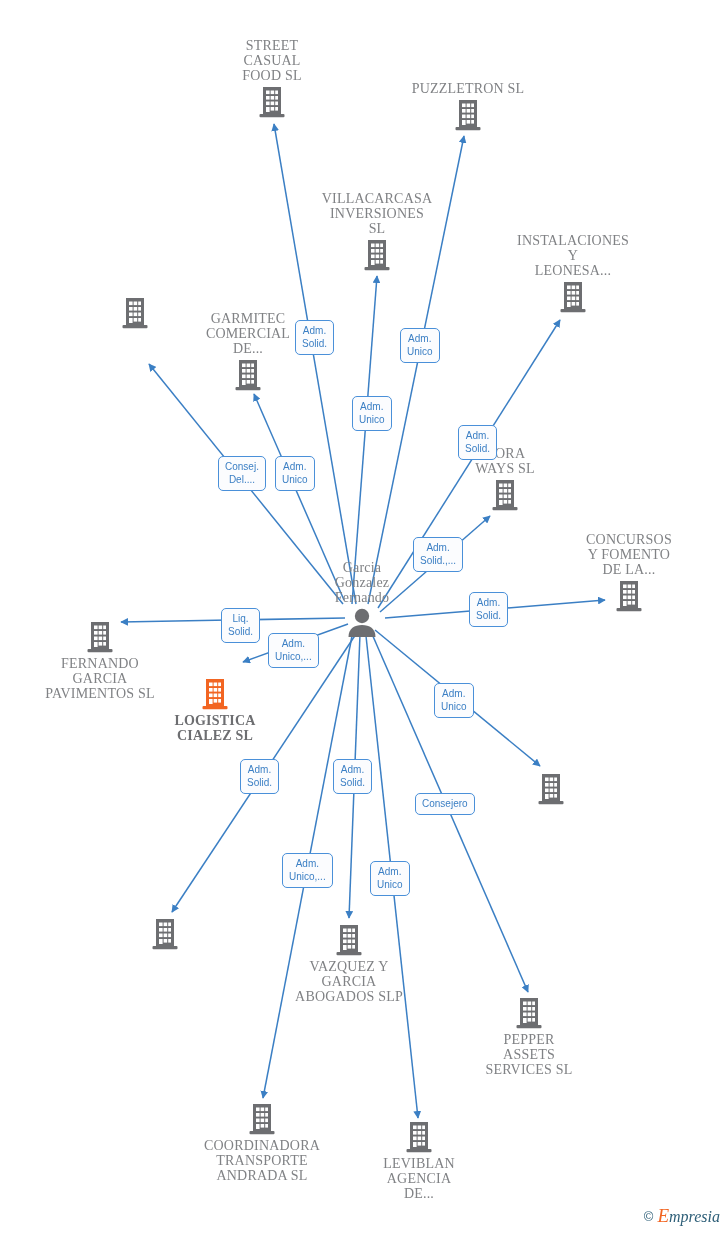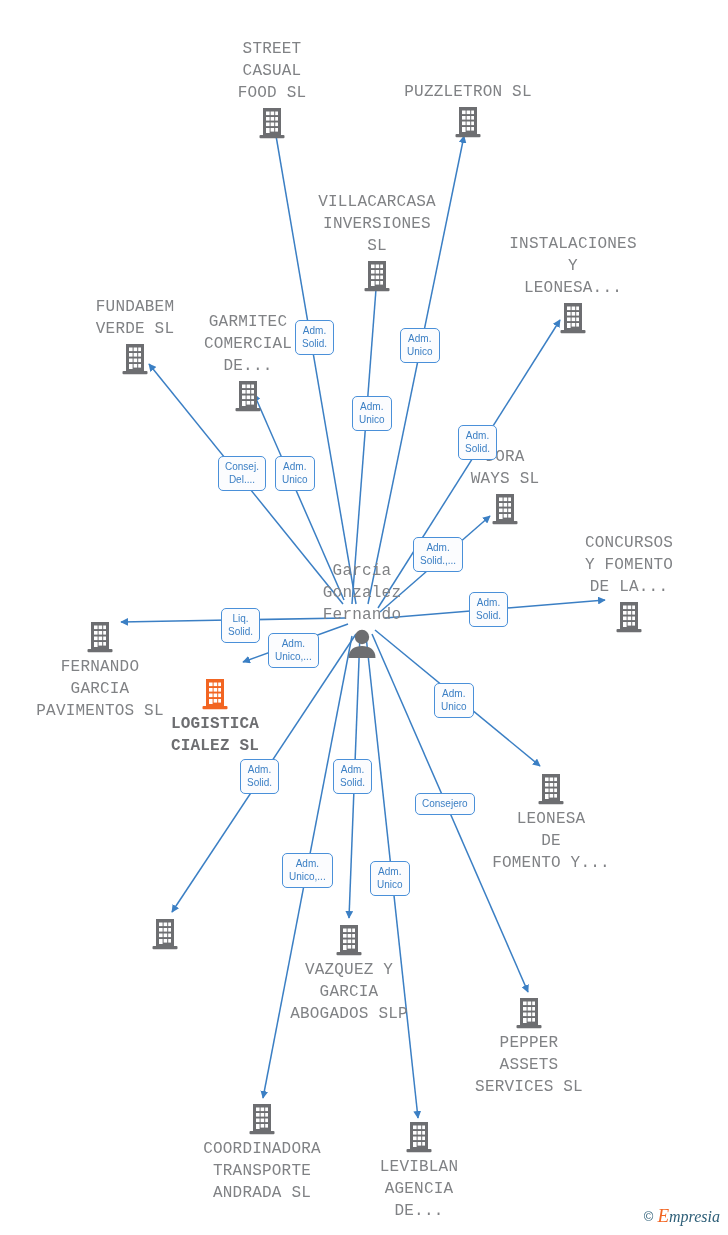--- a/index.html
+++ b/index.html
@@ -33,26 +33,26 @@
   }
   .node .icon-wrap {
     display: block;
     line-height: 0;
   }
   .node svg {
     display: inline-block;
   }
   .node-label {
     display: block;
-    font-size: 16px;
-    line-height: 22px;
+    font-size: 14px;
+    line-height: 15px;
     color: #808285;
     letter-spacing: 0.2px;
     white-space: pre-line;
-    font-family: Liberation Mono, monospace;
+    font-family: Liberation Serif, serif;
   }
   .node.label-top .node-label { margin-bottom: 2px; }
   .node.label-bottom .node-label { margin-top: 2px; }
   .node.highlight .node-label {
     color: #6d6e71;
     font-weight: bold;
   }
   .edge-label {
     position: absolute;
     z-index: 5;
@@ -229,22 +229,20 @@
               <rect x="9" y="16.5" width="3.6" height="3.6"></rect>
               <rect x="13.6" y="16.5" width="3.6" height="3.6"></rect>
               <rect x="18.2" y="16.5" width="2.8" height="3.6"></rect>
               <rect x="9" y="22" width="3.6" height="5"></rect>
               <rect x="13.6" y="22" width="3.6" height="3.6"></rect>
               <rect x="18.2" y="22" width="2.8" height="3.6"></rect>
             </g>
           </svg></span>
       </div>
       <div class="node label-top" style="left: 135px; top: 296.2px;">
-        <span class="node-label">FUNDABEM
-VERDE  SL</span>
         <span class="icon-wrap"><svg width="30" height="34" viewBox="0 0 30 34" xmlns="http://www.w3.org/2000/svg">
             <g fill="#6d6e71">
               <rect x="6" y="2" width="18" height="27"></rect>
               <rect x="2.5" y="29" width="25" height="3.2" rx="1"></rect>
             </g>
             <g fill="#ffffff">
               <rect x="9" y="5.5" width="3.6" height="3.6"></rect>
               <rect x="13.6" y="5.5" width="3.6" height="3.6"></rect>
               <rect x="18.2" y="5.5" width="2.8" height="3.6"></rect>
               <rect x="9" y="11" width="3.6" height="3.6"></rect>
@@ -396,23 +394,20 @@
               <rect x="13.6" y="11" width="3.6" height="3.6"></rect>
               <rect x="18.2" y="11" width="2.8" height="3.6"></rect>
               <rect x="9" y="16.5" width="3.6" height="3.6"></rect>
               <rect x="13.6" y="16.5" width="3.6" height="3.6"></rect>
               <rect x="18.2" y="16.5" width="2.8" height="3.6"></rect>
               <rect x="9" y="22" width="3.6" height="5"></rect>
               <rect x="13.6" y="22" width="3.6" height="3.6"></rect>
               <rect x="18.2" y="22" width="2.8" height="3.6"></rect>
             </g>
           </svg></span>
-        <span class="node-label">LEONESA
-DE
-FOMENTO Y...</span>
       </div>
       <div class="node label-bottom" style="left: 165px; top: 917px;">
         <span class="icon-wrap"><svg width="30" height="34" viewBox="0 0 30 34" xmlns="http://www.w3.org/2000/svg">
             <g fill="#6d6e71">
               <rect x="6" y="2" width="18" height="27"></rect>
               <rect x="2.5" y="29" width="25" height="3.2" rx="1"></rect>
             </g>
             <g fill="#ffffff">
               <rect x="9" y="5.5" width="3.6" height="3.6"></rect>
               <rect x="13.6" y="5.5" width="3.6" height="3.6"></rect>

